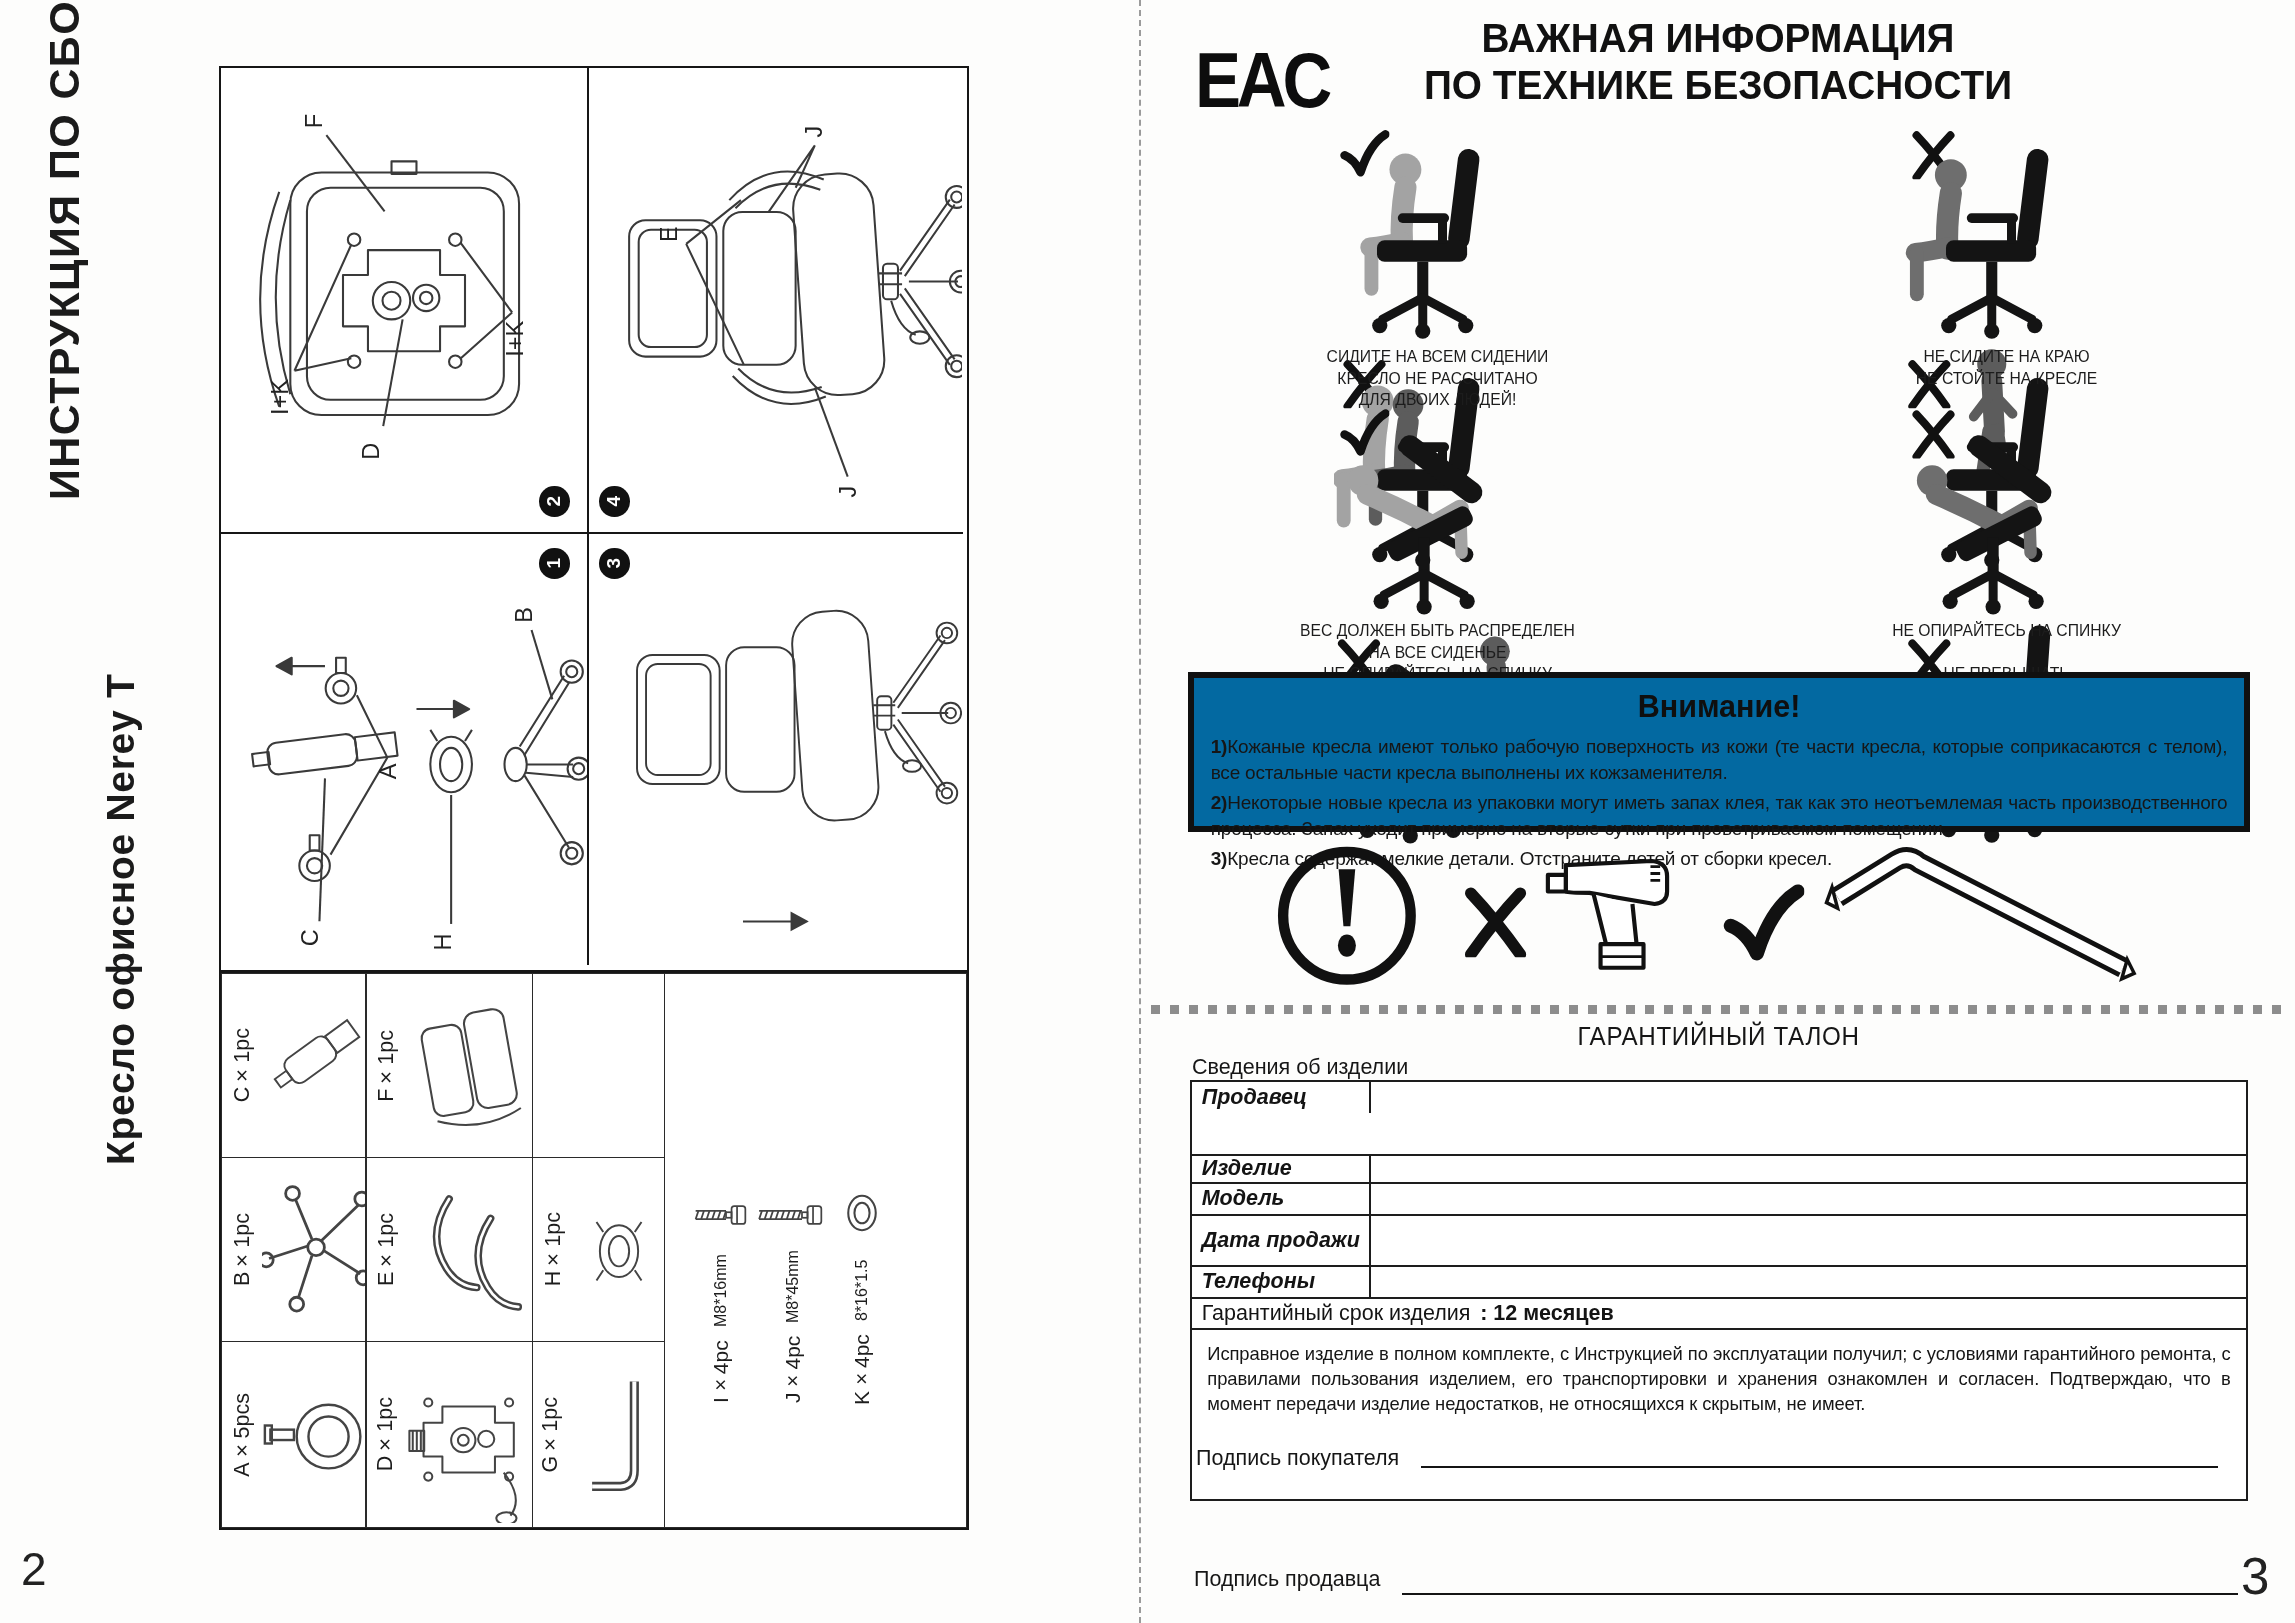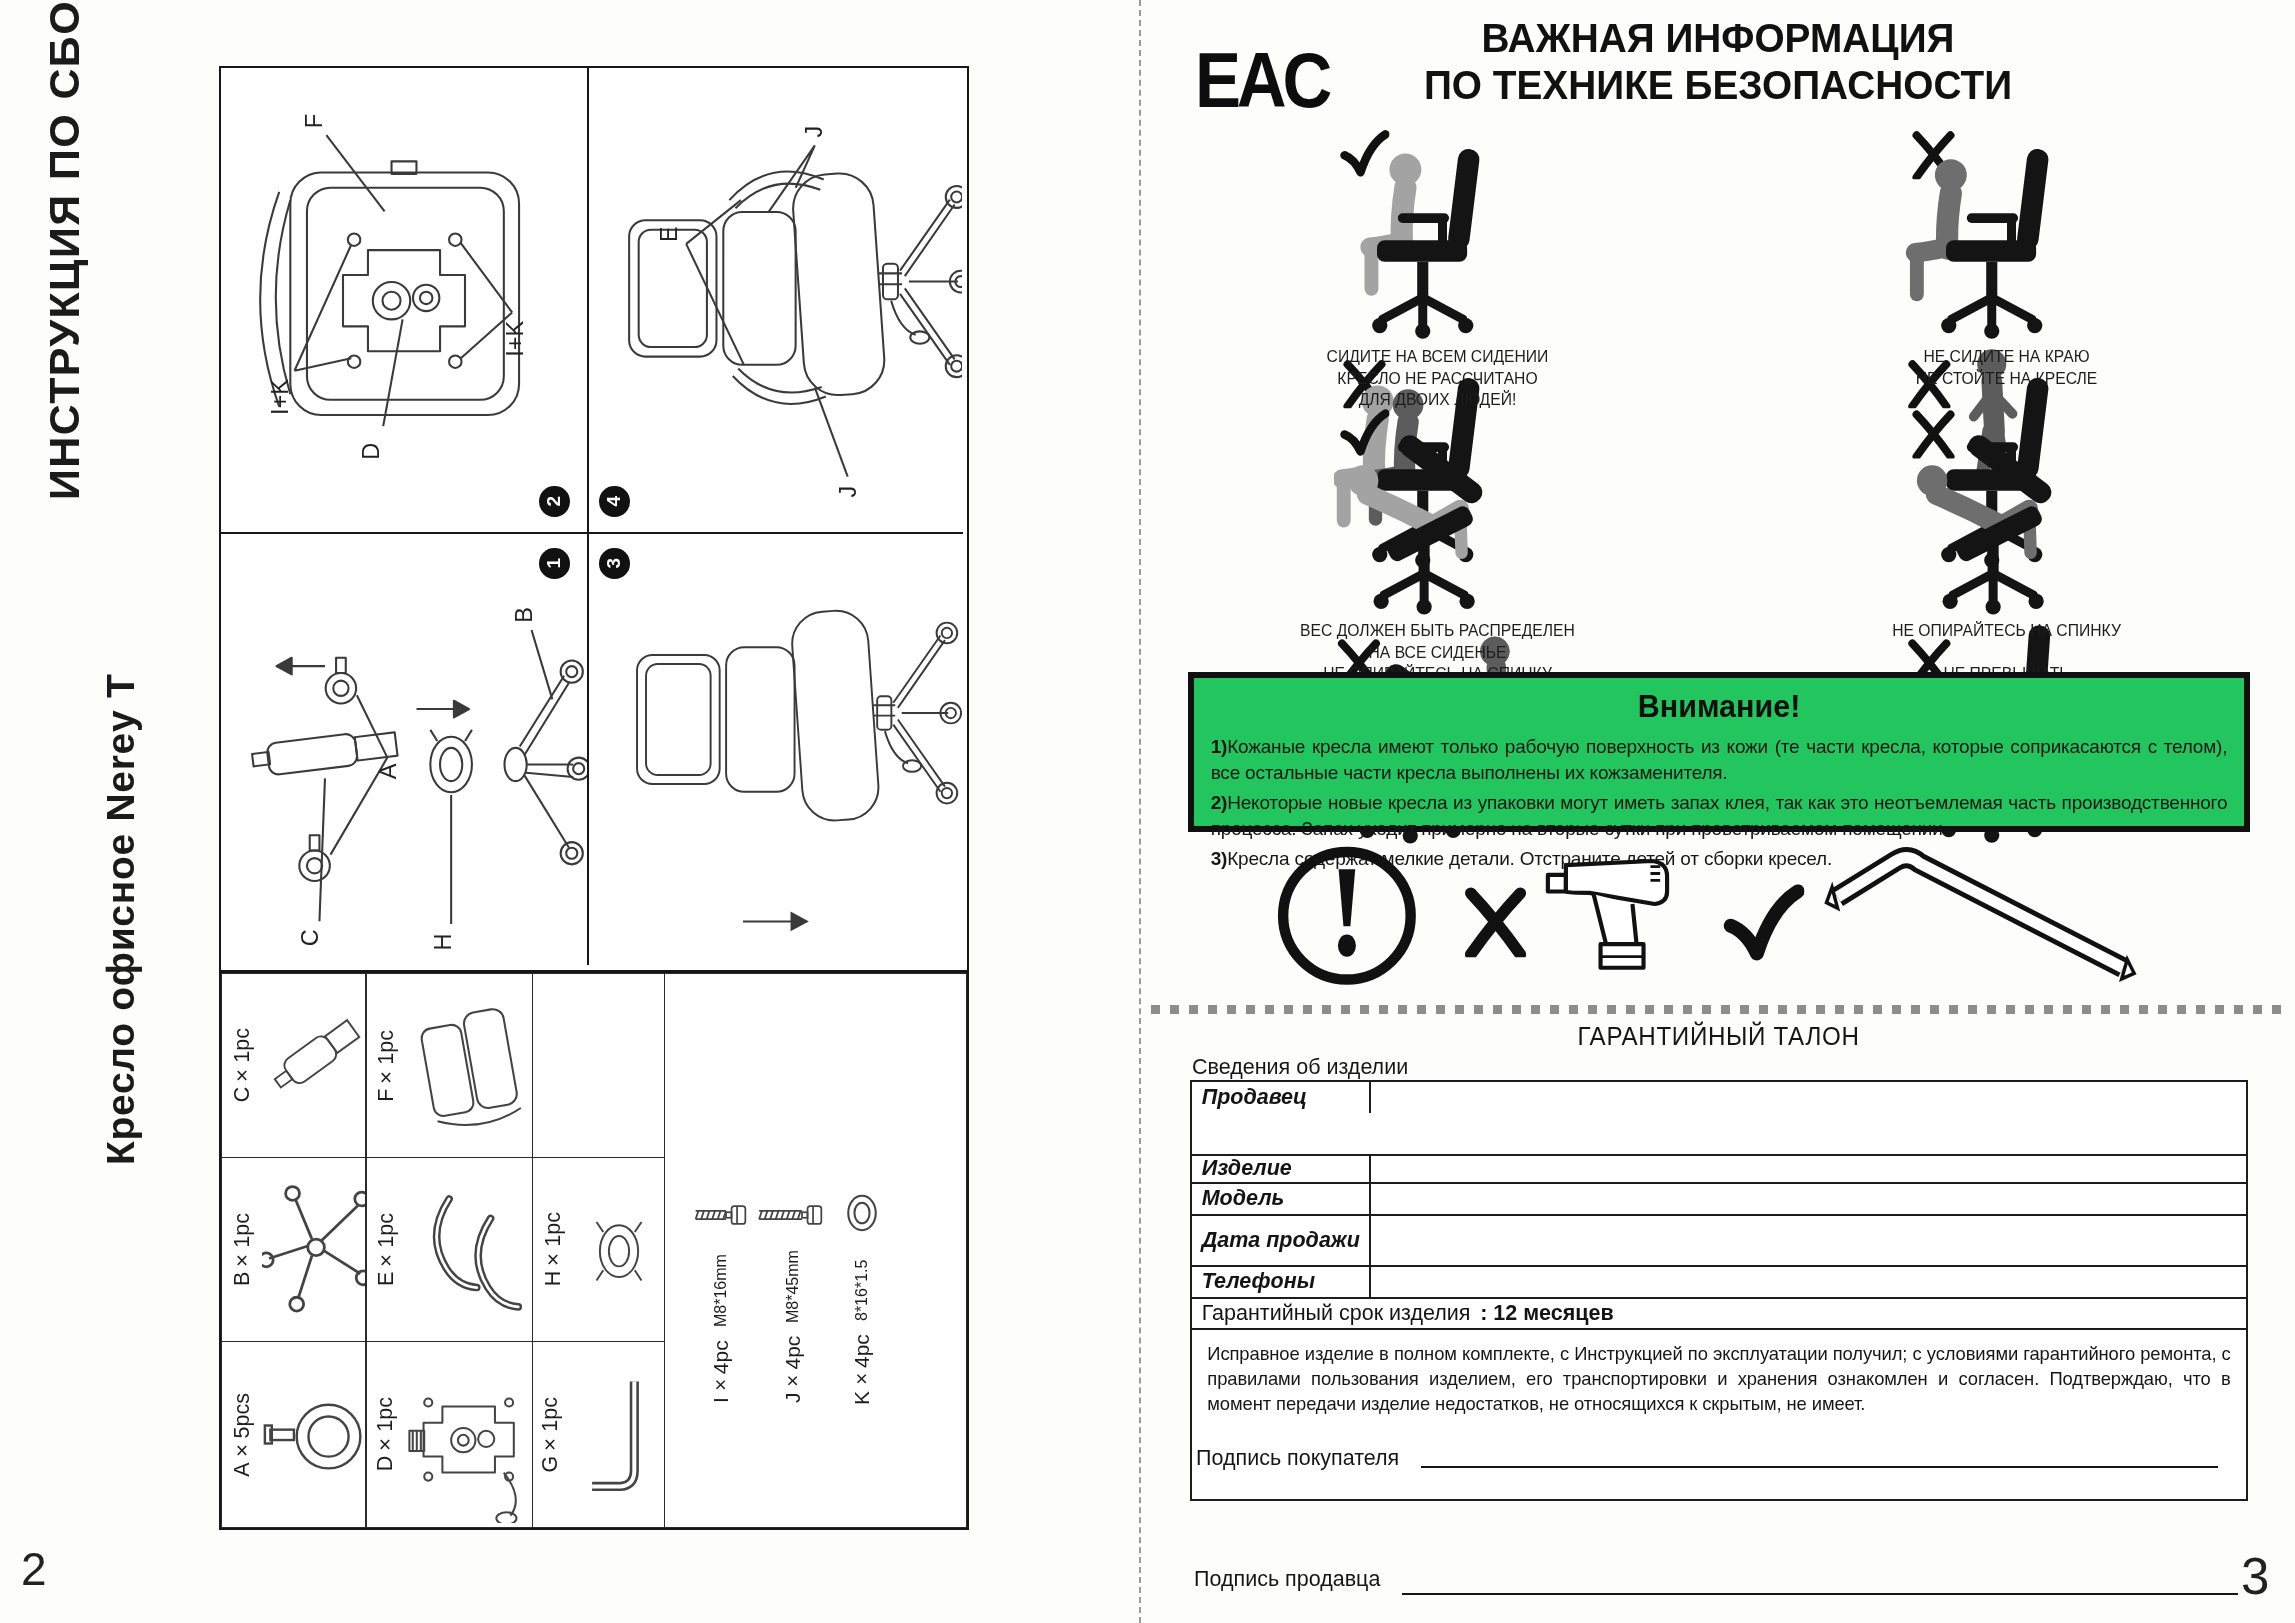--- a/index.html
+++ b/index.html
@@ -28,21 +28,21 @@
   
   .divider-dash{border-left:2.1px dashed #9b9b9b;}
   .eac{font-weight:700;font-size:69px;letter-spacing:-4.2px;transform:scaleY(1.12);
        transform-origin:top left;color:#0d0d0d;}
   .rtitle{font-weight:700;font-size:40px;line-height:47px;text-align:center;
           color:#111;transform:scaleX(.97);transform-origin:center;}
   .picto-grid{display:grid;grid-template-columns:repeat(2,1fr);}
   .picto-cell{display:flex;align-items:flex-end;justify-content:center;}
   .cap{font-size:16.7px;line-height:21.5px;text-align:center;color:#1c1c1c;
        white-space:pre-line;transform:scaleX(.94);transform-origin:center top;letter-spacing:0px;}
-  .attention{border:6.2px solid #101010;background:#22c55e;box-sizing:border-box;padding:9.7px 16.7px 7px;}
+  .attention{border:6.2px solid #101010;background:#0369a1;box-sizing:border-box;padding:9.7px 16.7px 7px;}
   .attention h2{margin:1.4px 0 9.7px;text-align:center;font-size:30.5px;color:#0f0f0f;}
   .attention p{margin:0 0 4.2px;font-size:19px;line-height:26px;text-align:justify;
                color:#161616;letter-spacing:-0.2px;}
   .attention b{font-weight:700;}
   .dotted-rule{background:repeating-linear-gradient(90deg,#8d8d8d 0 9px,transparent 9px 19px);}
   .gt-title{font-size:26px;letter-spacing:0.7px;text-align:center;color:#161616;transform:scaleX(.93);}
   .info-heading{font-size:21.5px;color:#161616;}
   .wtable{border:2.1px solid #1d1d1d;background:#fff;box-sizing:border-box;}
   .wrow{position:relative;border-top:2.1px solid #1d1d1d;box-sizing:border-box;}
   .wrow:first-child{border-top:none;}

